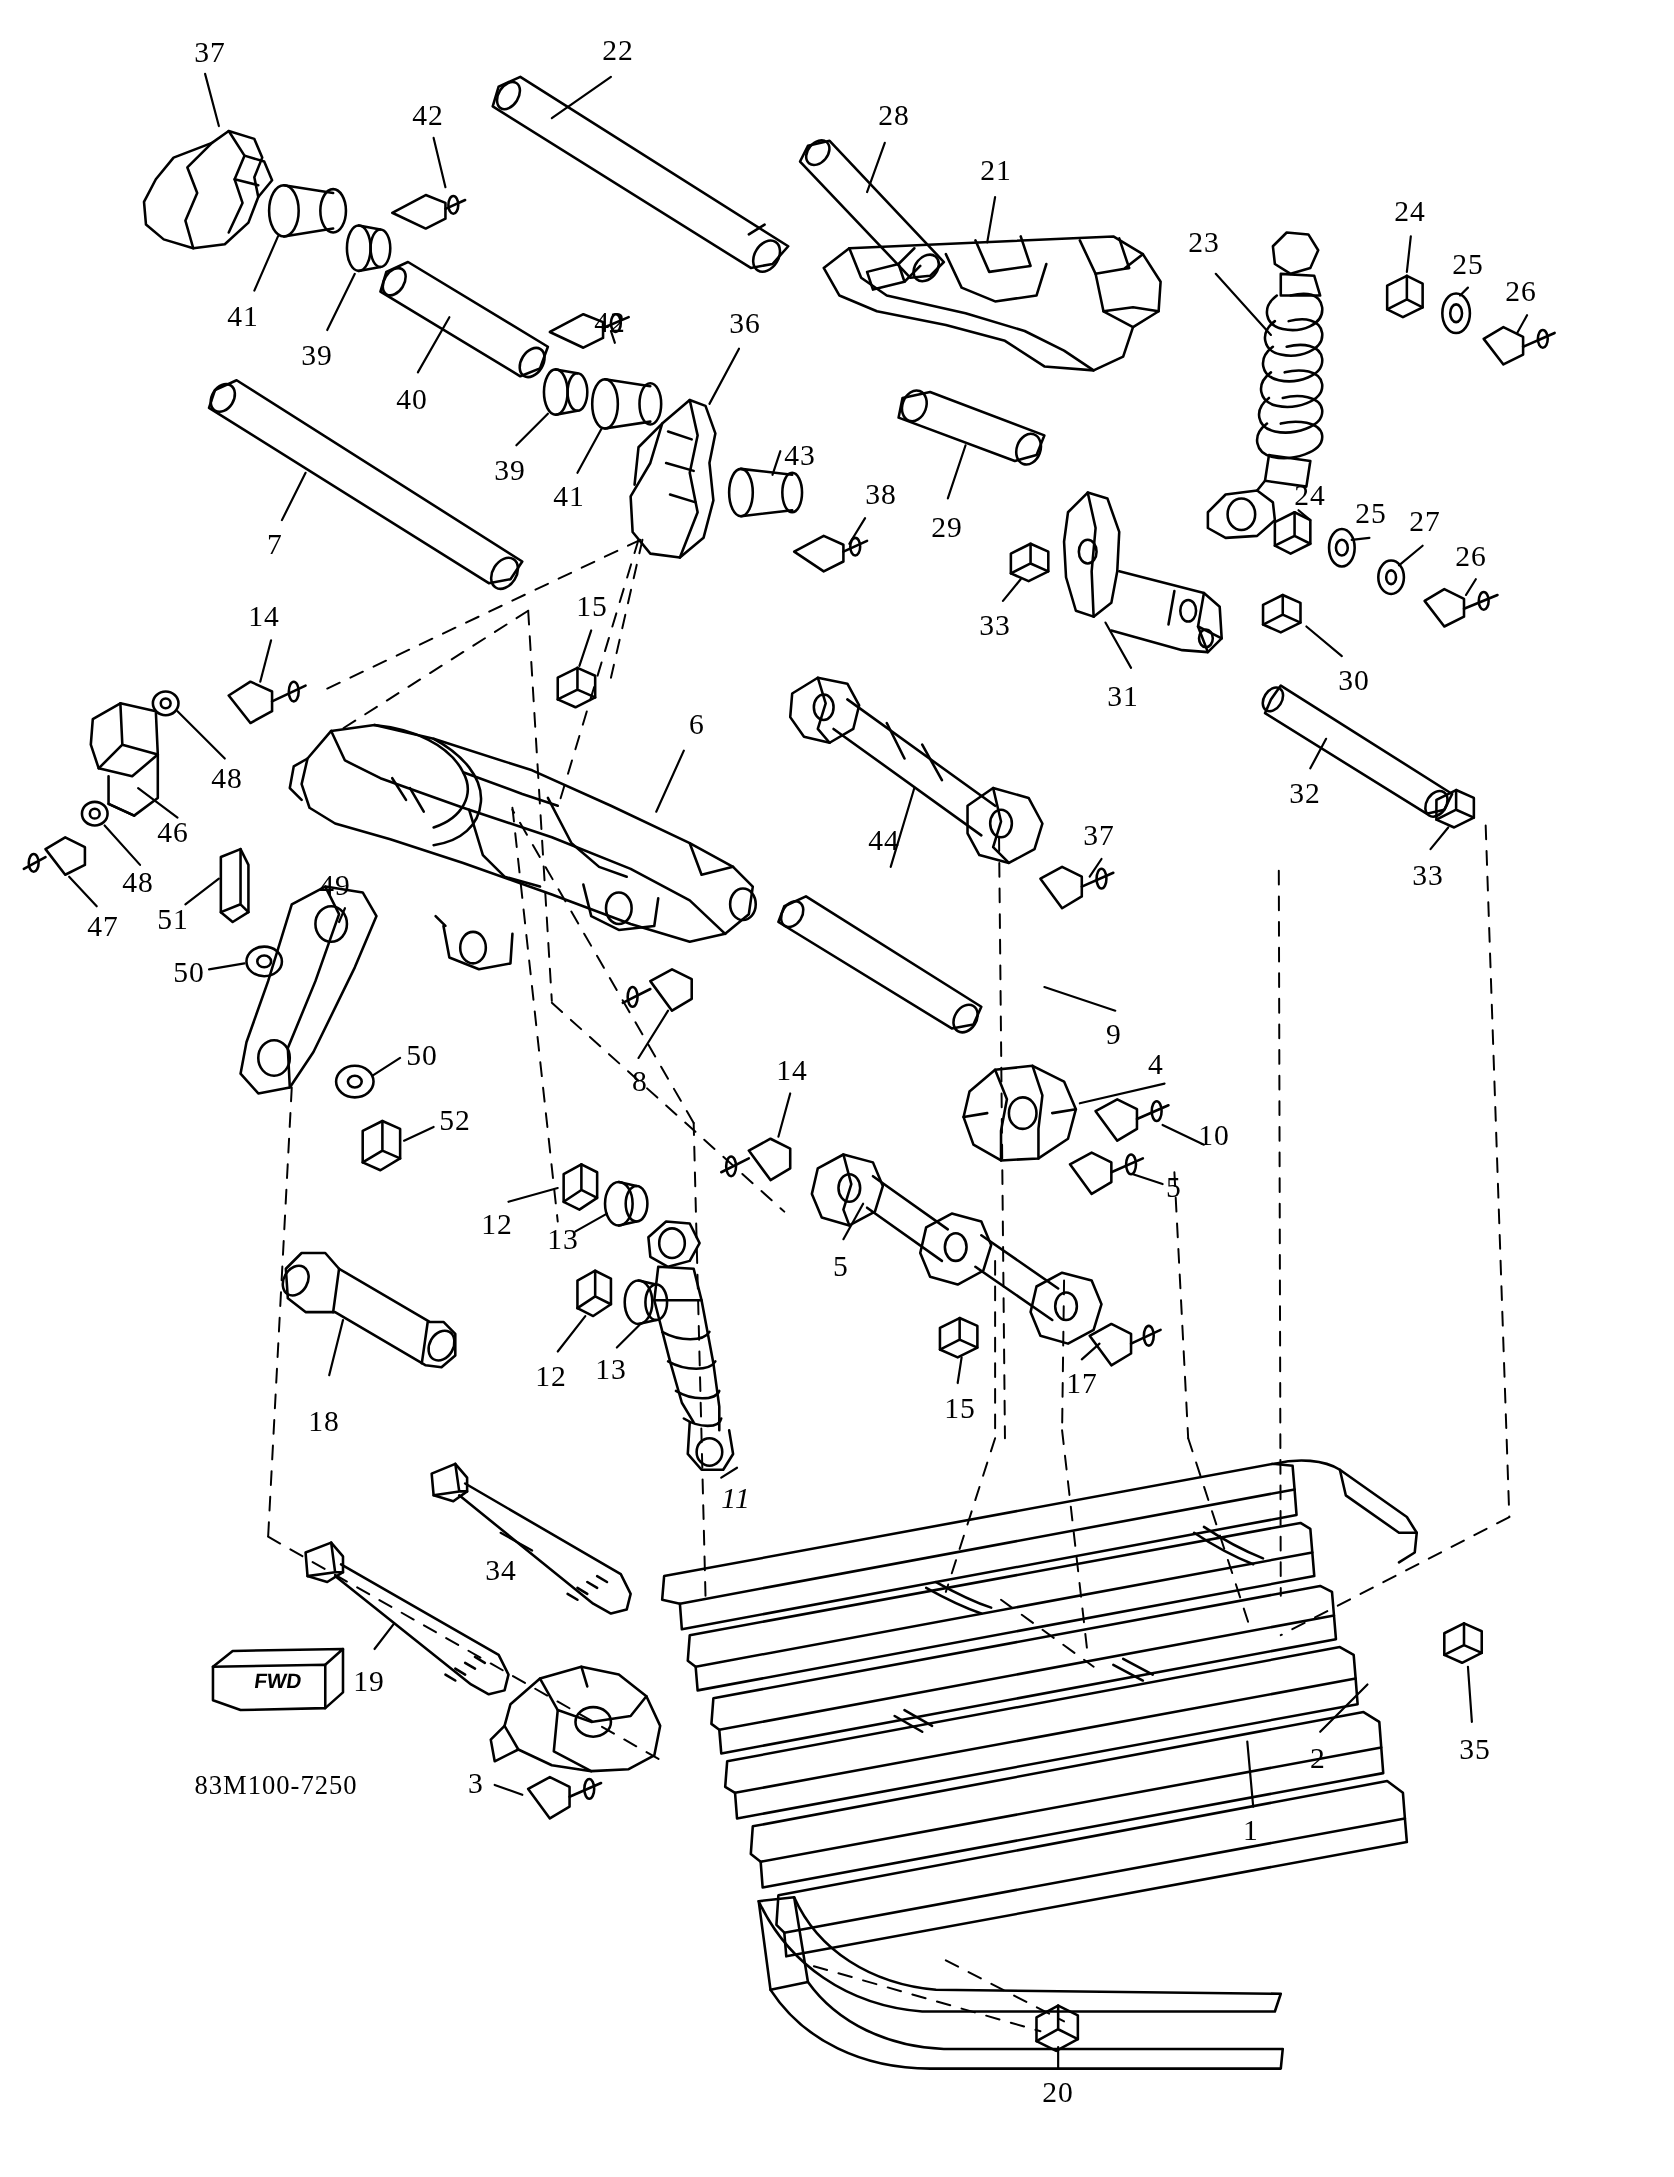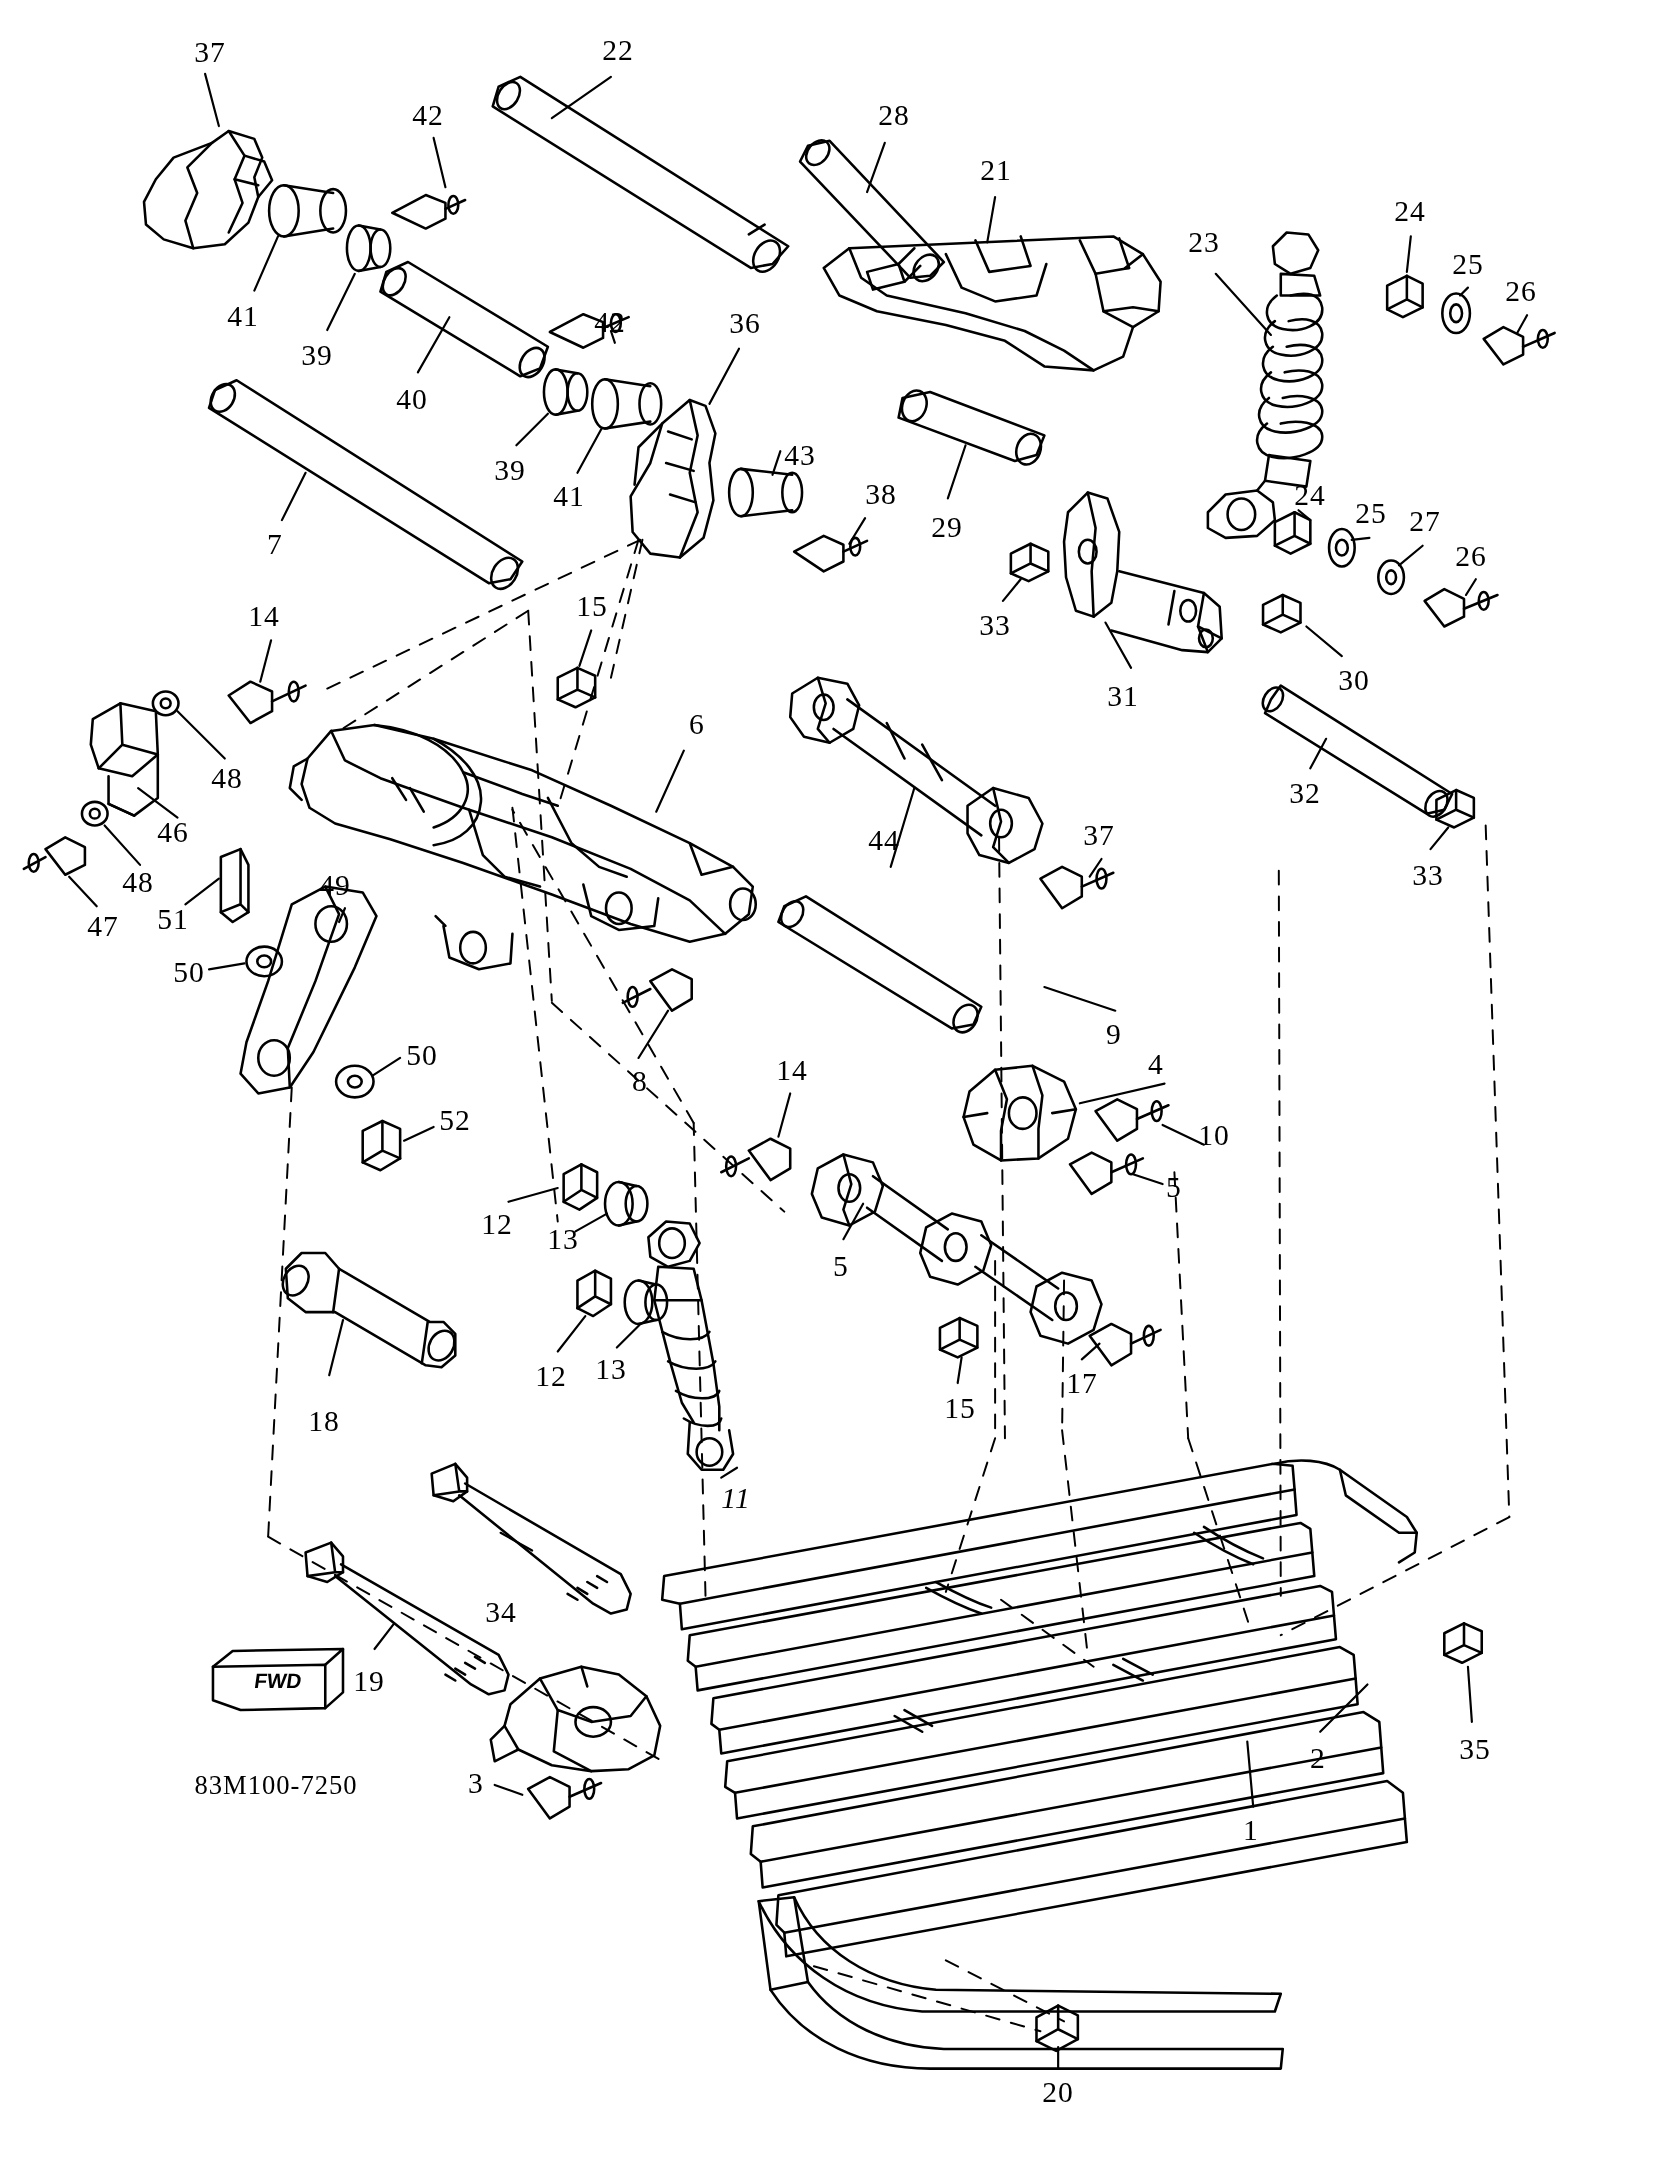--- a/index.html
+++ b/index.html
@@ -671,21 +671,21 @@
       <div class="callout" style="left: 792px; top: 1070px;">14</div>
       <div class="callout" style="left: 497px; top: 1224px;">12</div>
       <div class="callout" style="left: 563px; top: 1239px;">13</div>
       <div class="callout" style="left: 841px; top: 1266px;">5</div>
       <div class="callout" style="left: 551px; top: 1376px;">12</div>
       <div class="callout" style="left: 611px; top: 1369px;">13</div>
       <div class="callout" style="left: 960px; top: 1408px;">15</div>
       <div class="callout" style="left: 1082px; top: 1383px;">17</div>
       <div class="callout" style="left: 324px; top: 1421px;">18</div>
       <div class="callout" style="left: 736px; top: 1498px; font-style: italic;">11</div>
-      <div class="callout" style="left: 501px; top: 1570px; margin-top: 42px;">34</div>
+      <div class="callout" style="left: 501px; top: 1570px;">34</div>
       <div class="callout" style="left: 369px; top: 1681px;">19</div>
       <div class="callout" style="left: 476px; top: 1783px;">3</div>
       <div class="callout" style="left: 1318px; top: 1758px;">2</div>
       <div class="callout" style="left: 1475px; top: 1749px;">35</div>
       <div class="callout" style="left: 1251px; top: 1830px;">1</div>
       <div class="callout" style="left: 1058px; top: 2092px; text-align: center;">20</div>
     </div>
 
   <div class="partcode" style="left:276px; top:1785px;">83M100-7250</div>
 

